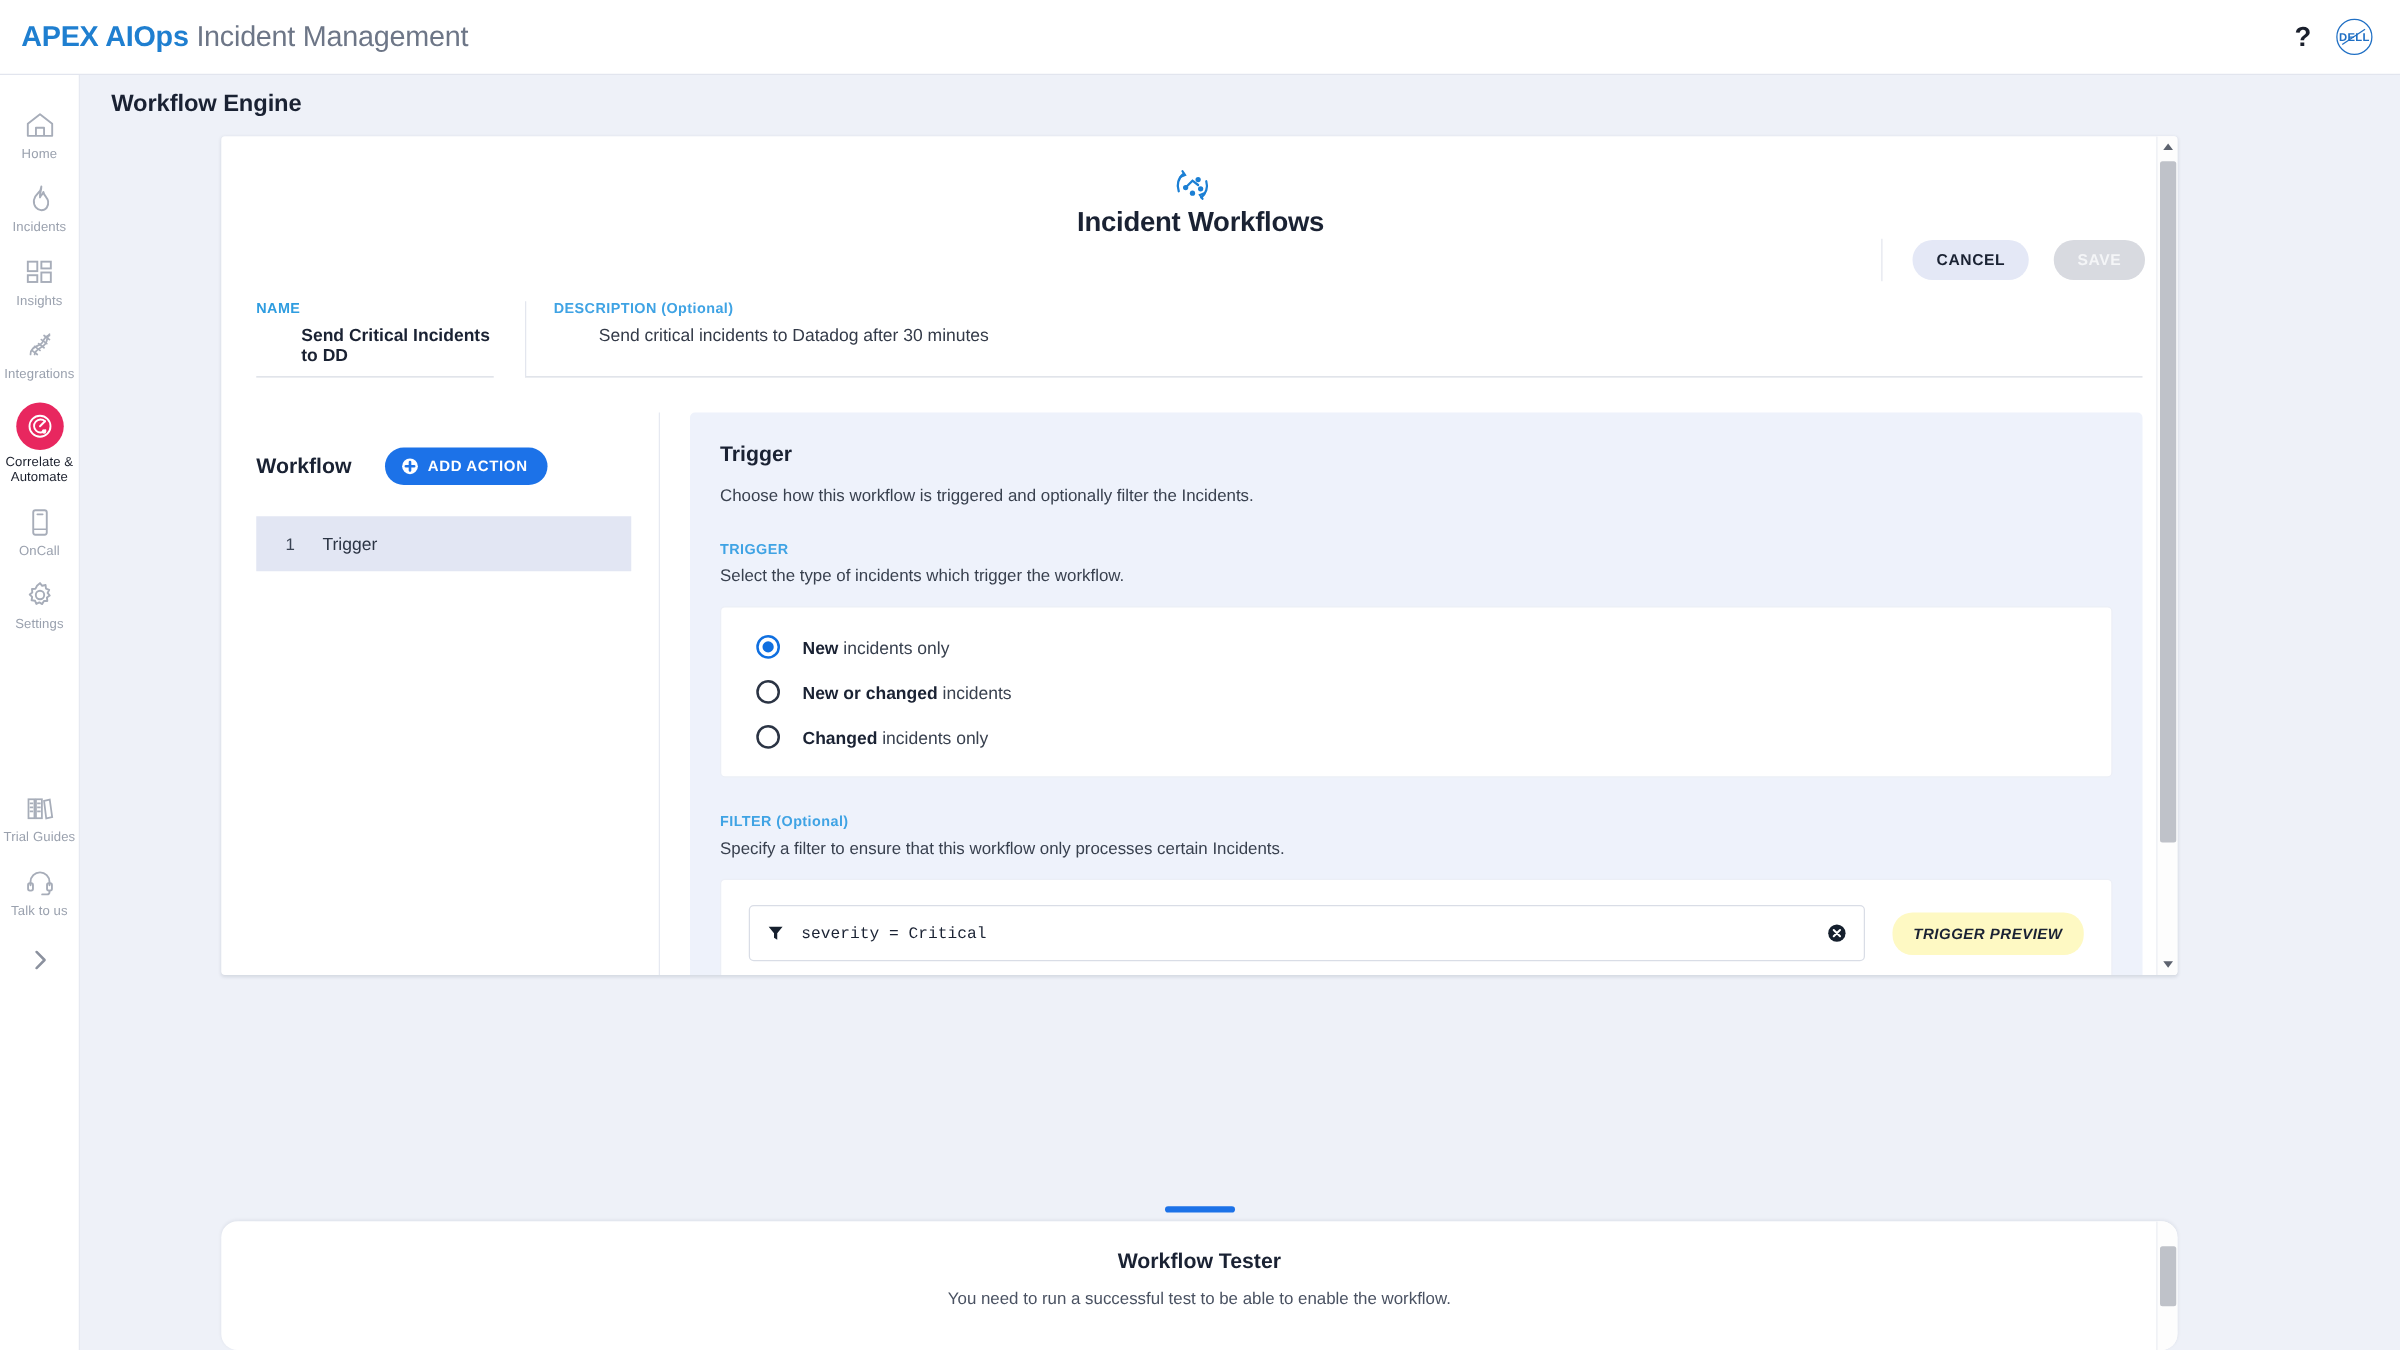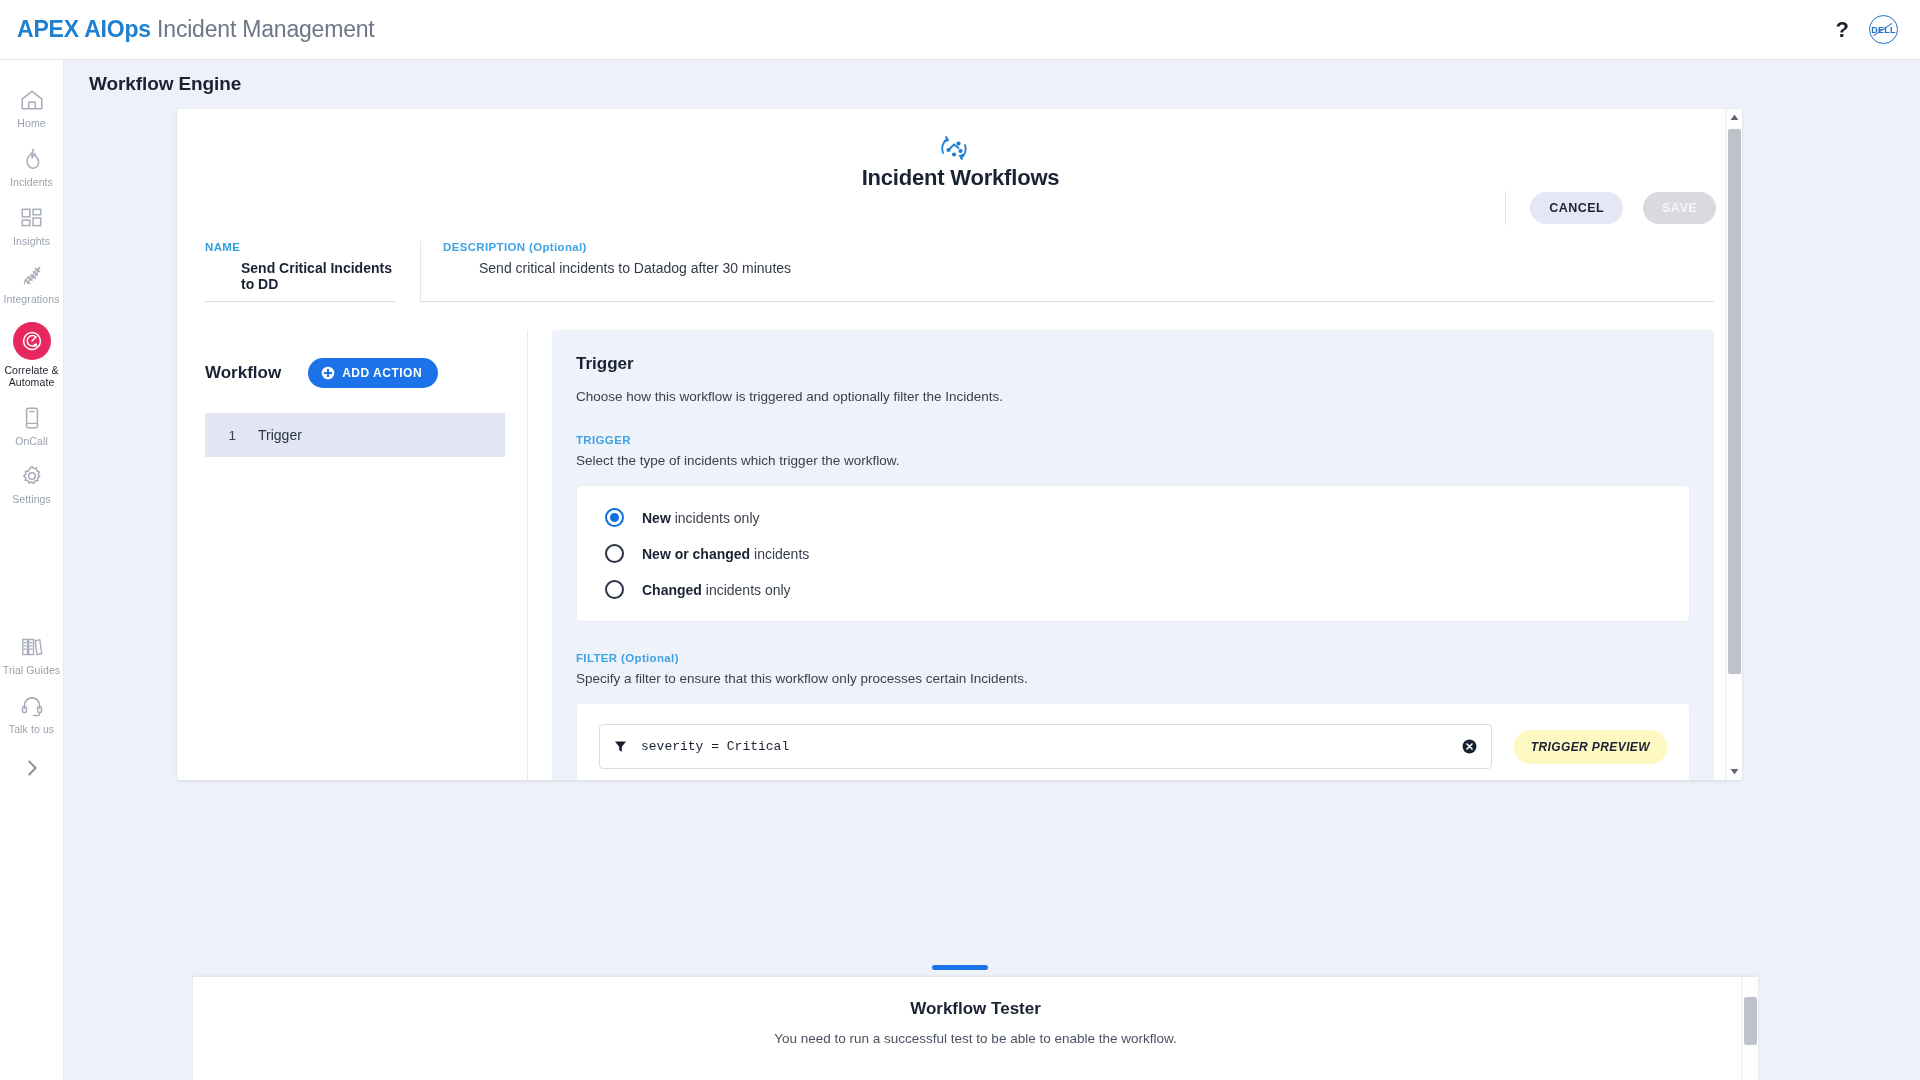--- a/index.html
+++ b/index.html
@@ -217,23 +217,23 @@
 
   
   .drag-handle {
     position: absolute; left: 50%; transform: translateX(-50%);
     top: 965px; width: 56px; height: 5px; background: #1c72e8; border-radius: 3px;
     cursor: ns-resize; z-index: 20;
   }
 
   
   .tester {
-    position: absolute; left: 193px; top: 977px;
+    position: absolute; left: 177px; top: 977px;
     width: 1565px; height: 103px;
-    background: #ffffff; border-radius: 1px;
+    background: #ffffff; border-radius: 13px;
     box-shadow: 0 -1px 3px rgba(20,30,60,0.07);
     overflow: hidden;
   }
   .tester-inner { padding-top: 22px; text-align: center; }
   .tester-title { font-size: 17px; font-weight: bold; color: #1a2233; }
   .tester-sub { font-size: 13.5px; color: #4a5262; margin-top: 12px; }
   .tester-scroll {
     position: absolute; right: 0; top: 0; width: 17px; height: 103px;
     background: #fdfdfd; border-left: 1px solid #eceef4;
   }

